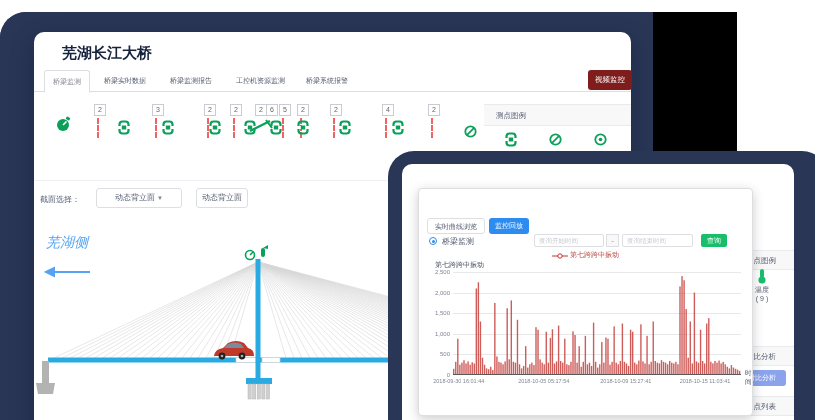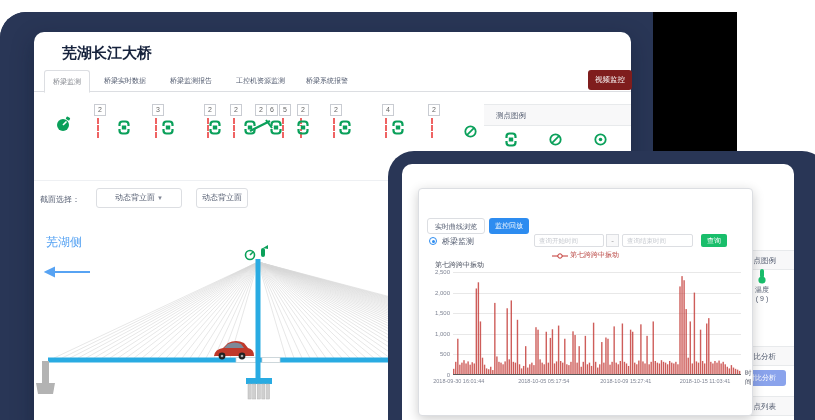--- a/index.html
+++ b/index.html
@@ -27,21 +27,21 @@
   .legend-head{left:450px;top:72px;width:147px;height:22px;background:#f8f8f9;border-top:1px solid #e8eaec;
                border-bottom:1px solid #e8eaec;font-size:7.5px;color:#515a6e;line-height:21px;padding-left:12px;}
   
   .ctl-sep{left:0;top:148px;width:597px;height:0;border-top:1px solid #eef0f3;}
   .ctl-label{left:6px;top:162px;font-size:8px;color:#515a6e;}
   .ctl-select{left:62px;top:156px;width:86px;height:20px;border:1px solid #dcdee2;border-radius:3px;background:#fff;
               font-size:8px;color:#515a6e;line-height:18px;padding:0 18px;}
   .ctl-select .arrow{float:right;font-size:6px;color:#808695;line-height:18px;}
   .ctl-btn{left:162px;top:156px;width:52px;height:20px;border:1px solid #dcdee2;border-radius:3px;background:#fff;
            font-size:8px;color:#515a6e;text-align:center;line-height:18px;}
-  .side-label{left:12px;top:202px;font-size:12px;color:#57a3f3;}
+  .side-label{left:12px;top:202px;font-size:14px;color:#57a3f3;font-style:italic;}
   
   .frameB{left:388px;top:139px;width:440px;height:300px;background:#293656;border-radius:26px;z-index:2;}
   .front-win{left:402px;top:152px;width:392px;height:268px;background:#fff;border-radius:10px;z-index:3;overflow:hidden;}
   .bp-bar{position:absolute;left:200px;width:192px;height:20px;background:#f8f8f9;border-top:1px solid #e8eaec;
           border-bottom:1px solid #e8eaec;font-size:7.5px;color:#515a6e;line-height:19px;text-align:right;padding-right:18px;}
   .bp-btn{position:absolute;left:336px;width:48px;height:16px;background:#8aa3ec;border-radius:3px;color:#fff;
           font-size:7px;text-align:center;line-height:16px;}
   .bp-sensor{position:absolute;left:330px;width:60px;text-align:center;font-size:7px;color:#515a6e;}
   
   .dialog{left:418px;top:176px;width:335px;height:228px;background:#fff;border:1px solid #dcdee2;border-radius:4px;

